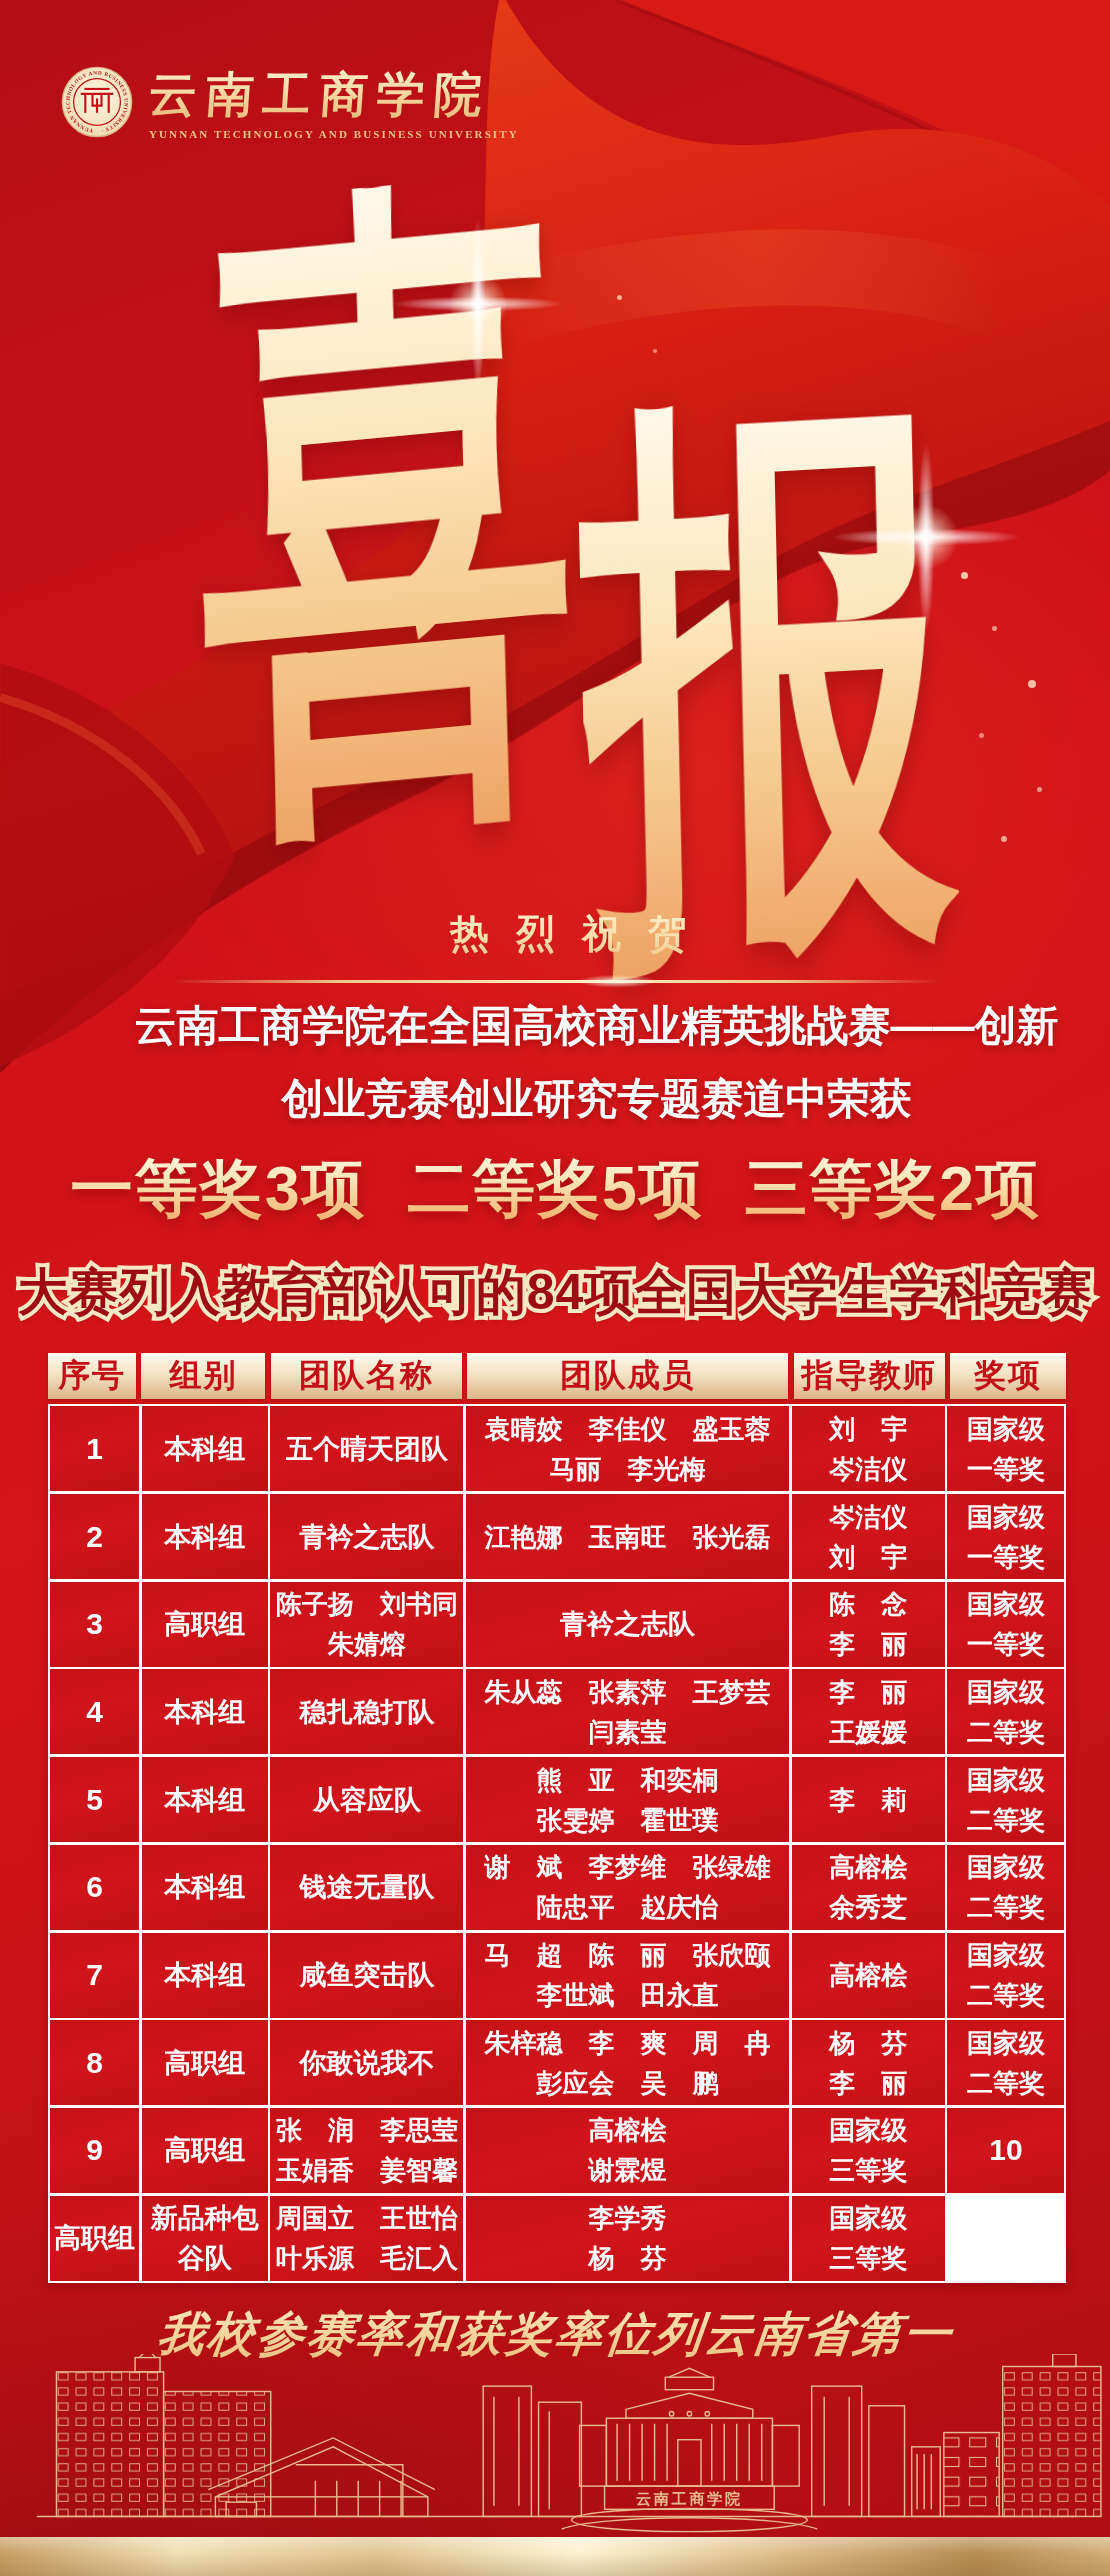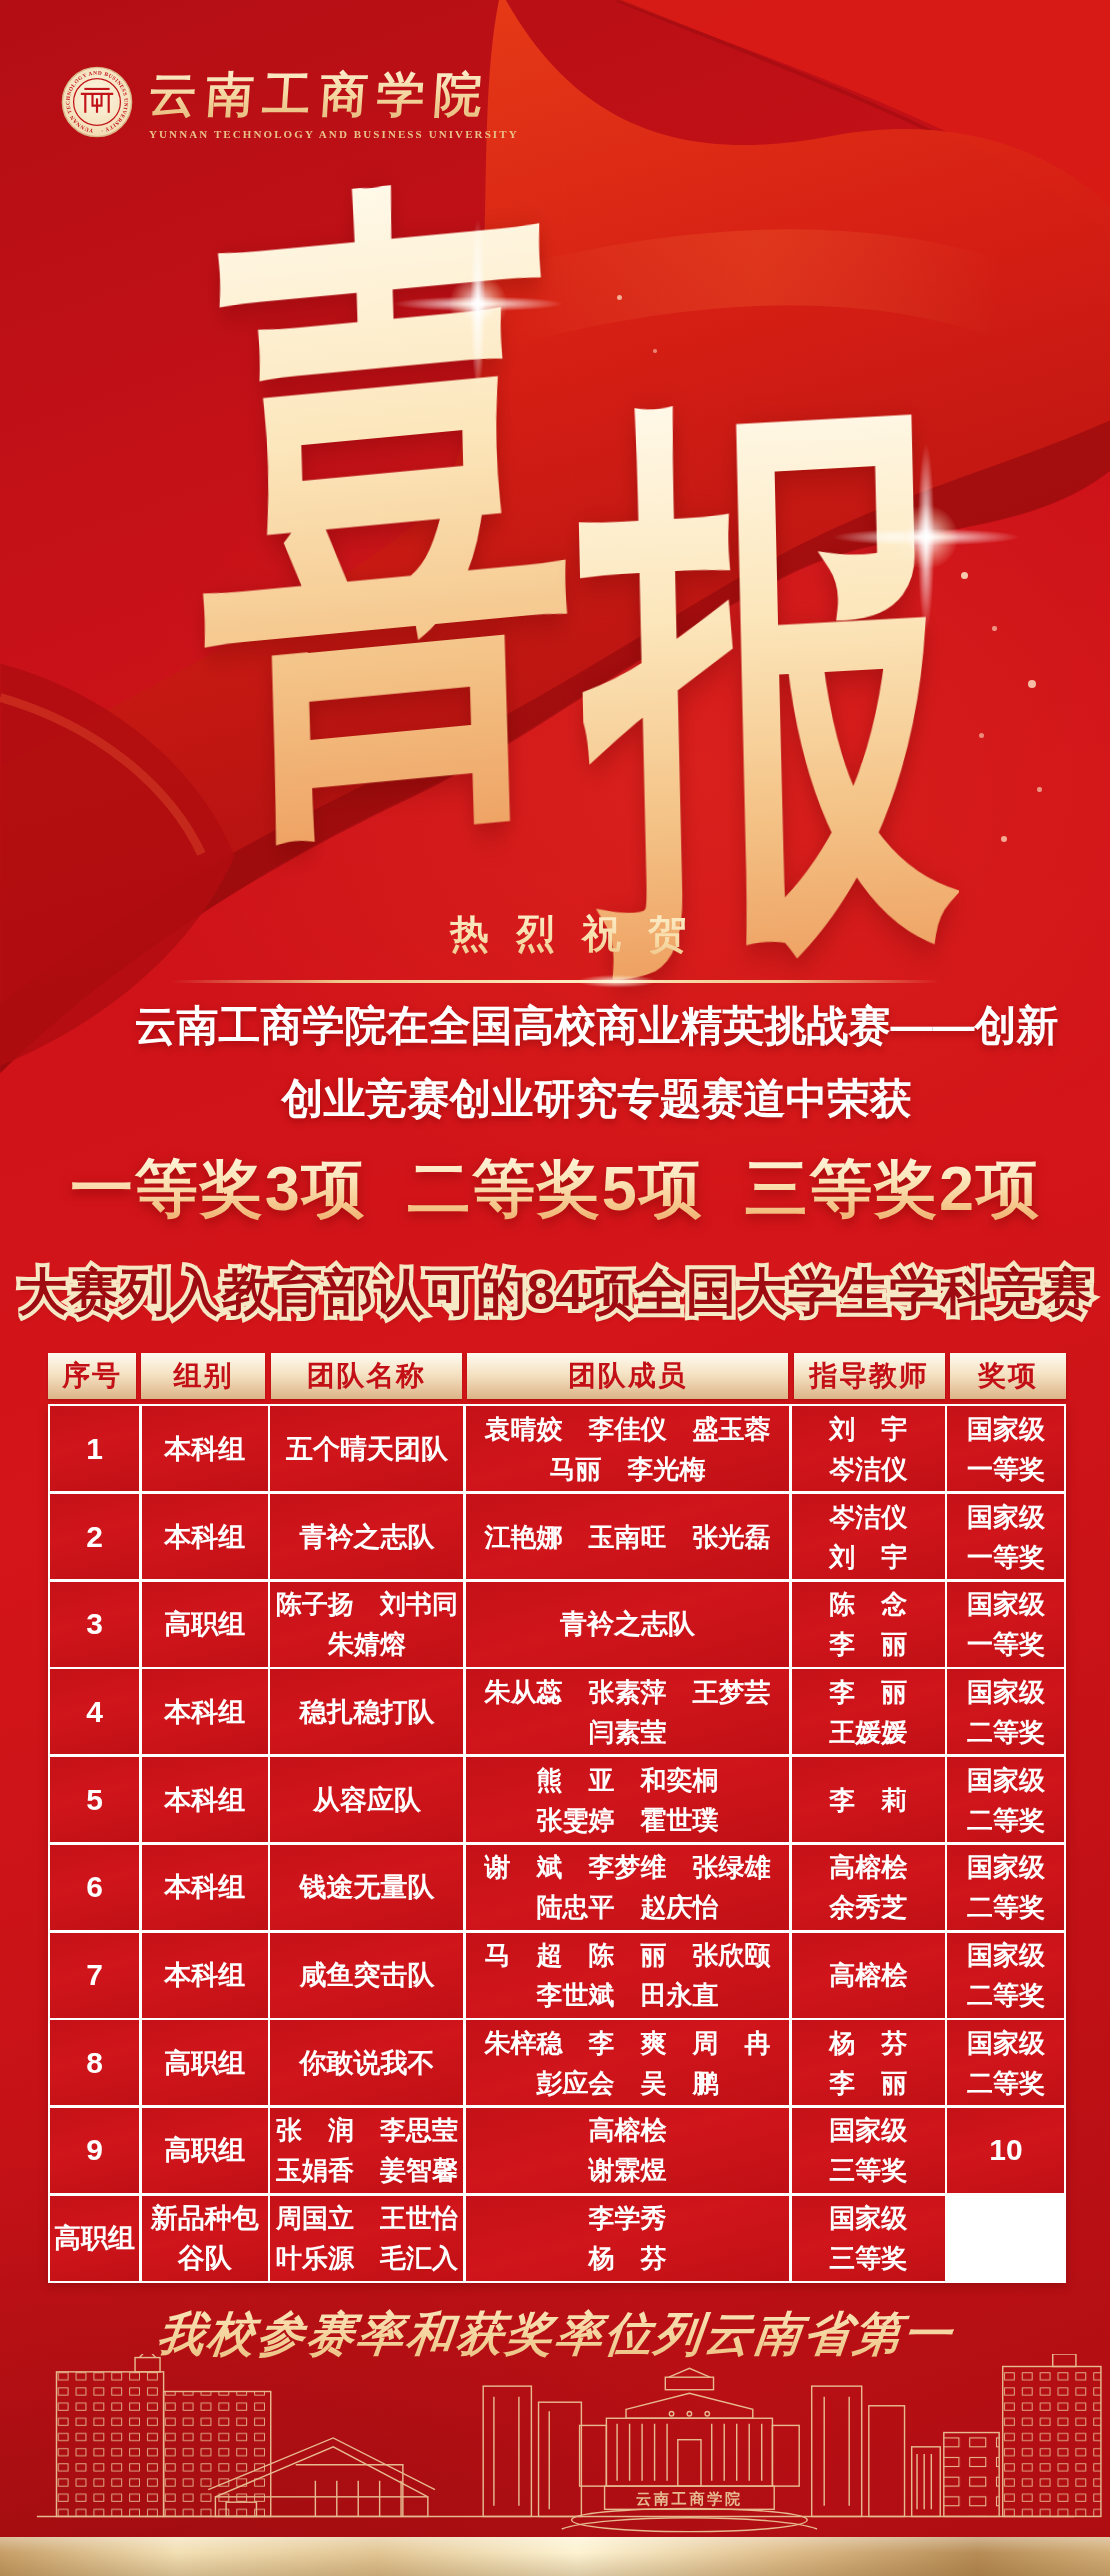--- a/index.html
+++ b/index.html
@@ -89,21 +89,21 @@
   }
 
   
   .award-table{position:absolute;left:48px;top:1353px;width:1018px;z-index:4}
   .thead{
     display:grid;grid-template-columns:88px 124px 191px 321px 151px 116px;column-gap:5.4px;
   }
   .th{
     height:46px;display:flex;align-items:center;justify-content:center;
     background:linear-gradient(180deg,#fefaf0 0%,#f5e3c4 45%,#dcb488 100%);
-    color:#c31016;font-weight:800;font-size:28px;letter-spacing:1.8px;
+    color:#c31016;font-weight:800;font-size:32px;letter-spacing:1.8px;
     box-shadow:0 1.8px 2.7px rgba(90,0,0,.35);
   }
   .tbody{
     margin-top:5.4px;display:grid;grid-template-columns:89px 126px 193px 323px 153px 117px;
     gap:2.7px;background:#ffffff;border:2.7px solid #ffffff;grid-auto-rows:minmax(85px,auto);
     box-shadow:0 3.6px 9px rgba(90,0,0,.3);
   }
   .td{
     display:flex;align-items:center;justify-content:center;text-align:center;
     background:linear-gradient(165deg,#c41117 0%,#d0151b 45%,#c01015 100%);

